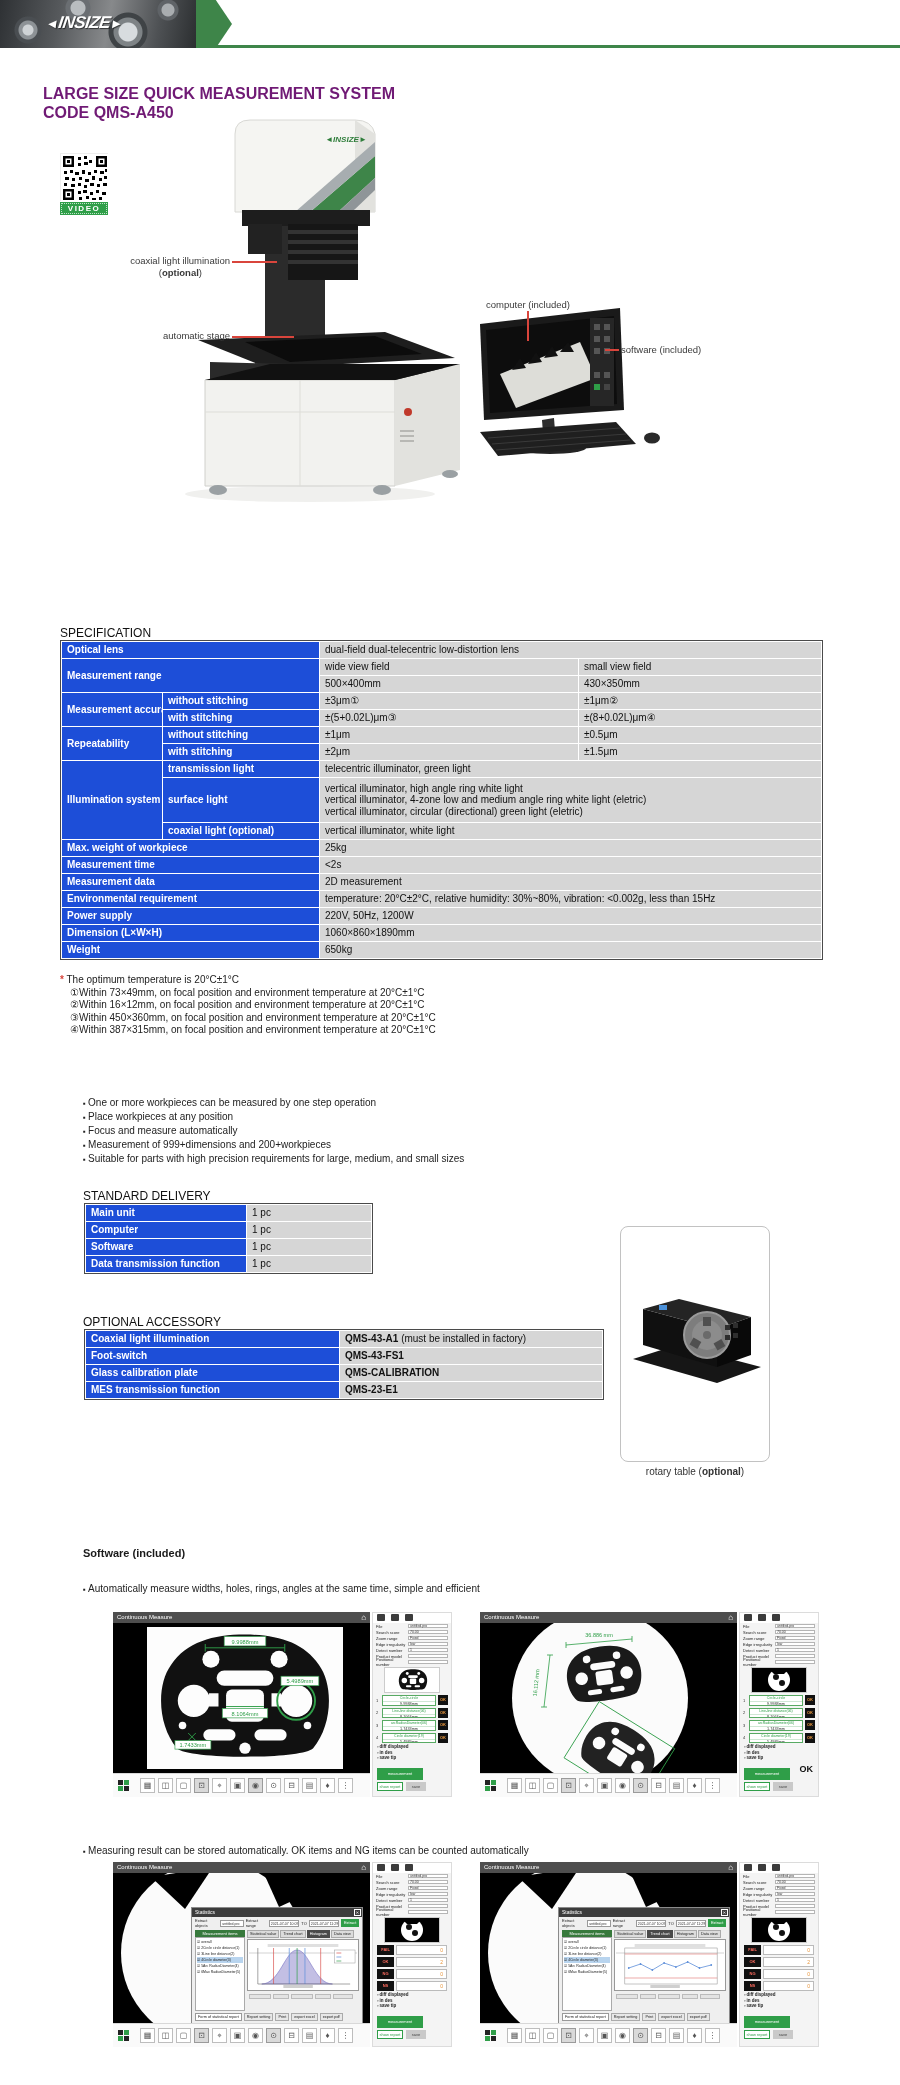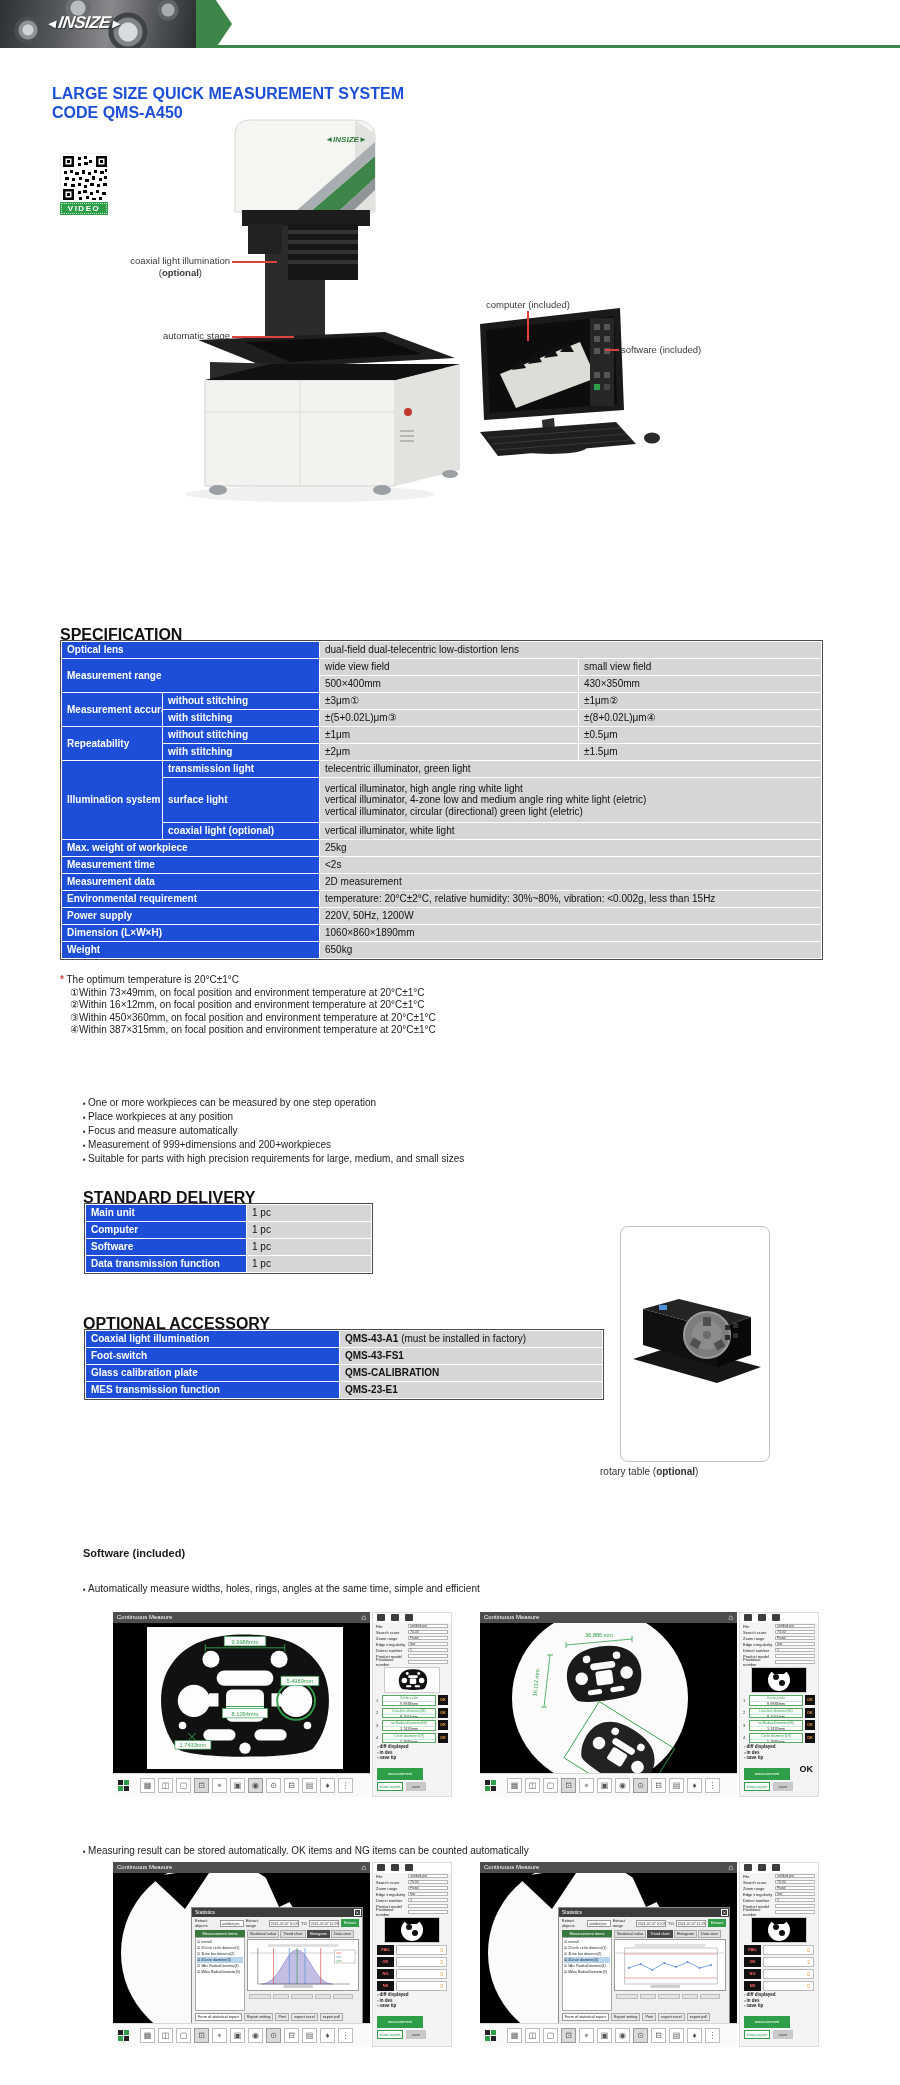--- a/index.html
+++ b/index.html
@@ -17,47 +17,47 @@
       radial-gradient(circle at 168px 10px,#a9adb0 0 6px,#5f6367 7px 10px,rgba(0,0,0,0) 11px),
       linear-gradient(100deg,#2e3134 0%,#56595c 30%,#87898b 55%,#4e5154 80%,#2b2e30 100%)}
   .hdr-arrow{left:196px;top:0;width:36px;height:48px;background:#3e8549;
     clip-path:polygon(0 0,55% 0,100% 50%,55% 100%,0 100%)}
   .hdr-line{left:214px;top:45px;width:686px;height:3px;background:#3e8549}
   .logo{left:46px;top:13px;color:#fff;font-style:italic;font-weight:bold;font-size:17px;
         letter-spacing:-0.5px;transform:skewX(-8deg);text-shadow:1px 1px 1px rgba(0,0,0,.6)}
   .logo .arr{font-size:13px}
 
   
-  .title{left:52px;top:84px;font-size:16px;font-weight:bold;line-height:19px;color:#1d4ed8}
+  .title{left:43px;top:84px;font-size:16px;font-weight:bold;line-height:19px;color:#701a75}
   .qr{left:60px;top:153px;width:48px;height:48px;background:#fff;border:1px solid #eee}
   .video{left:60px;top:202px;width:48px;height:13px;background:#2f9e48;color:#fff;font-weight:bold;
          font-size:8px;text-align:center;line-height:13px;letter-spacing:1.5px;outline:1px dotted #bfe3c8;outline-offset:-2px}
 
   
   .plabel{font-size:9.5px;color:#3a3a3a;line-height:12px}
   .redline{background:#d9453c}
 
   
-  .sec-head{font-size:16px;font-weight:bold;color:#111}
+  .sec-head{font-size:12px;font-weight:normal;color:#111}
   table.gt{border-collapse:separate;border-spacing:1px;background:#fff;border:1px solid #4a4a4a;
            table-layout:fixed;font-size:10px}
   table.gt td{padding:1px 5px;vertical-align:middle;line-height:1.15;overflow:hidden;white-space:nowrap}
   td.g{background:#1d4ed8;color:#fff;font-weight:bold}
   td.v{background:#d6d6d6;color:#111}
   td.wrap{white-space:normal}
   .star{color:#d9453c;font-weight:bold}
 
   .fnotes{font-size:10px;color:#222;line-height:12.5px}
   .fnotes .fn{padding-left:10px}
   .feat{font-size:10px;color:#222;line-height:13px}
   .feat div::before{content:"▪  ";font-size:8px}
 
   
   .rotary-box{left:620px;top:1226px;width:150px;height:236px;border:1px solid #c2c2c2;border-radius:8px;background:#fff}
-  .rotary-cap{left:600px;top:1466px;width:190px;text-align:left;font-size:10px;color:#333}
+  .rotary-cap{left:600px;top:1466px;width:190px;text-align:center;font-size:10px;color:#333}
 
   
   .shot{position:absolute;width:339px;height:185px}
   .sm{position:absolute;left:0;top:0;width:257px;height:185px;background:#000}
   .sm-title{position:absolute;left:0;top:0;right:0;height:11px;background:#4e4e4e;color:#fff;
             font-size:6px;line-height:11px;padding-left:4px}
   .sm-home{position:absolute;right:4px;top:0;color:#fff;font-size:8px;line-height:11px}
   .sm-work{position:absolute;left:0;top:11px;right:0;height:150px;background:#000;overflow:hidden}
   .sm-toolbar{position:absolute;left:0;bottom:0;right:0;height:24px;background:#fafafa;border-top:1px solid #d8d8d8;
               display:flex;align-items:center;padding:0 5px;gap:3px}

